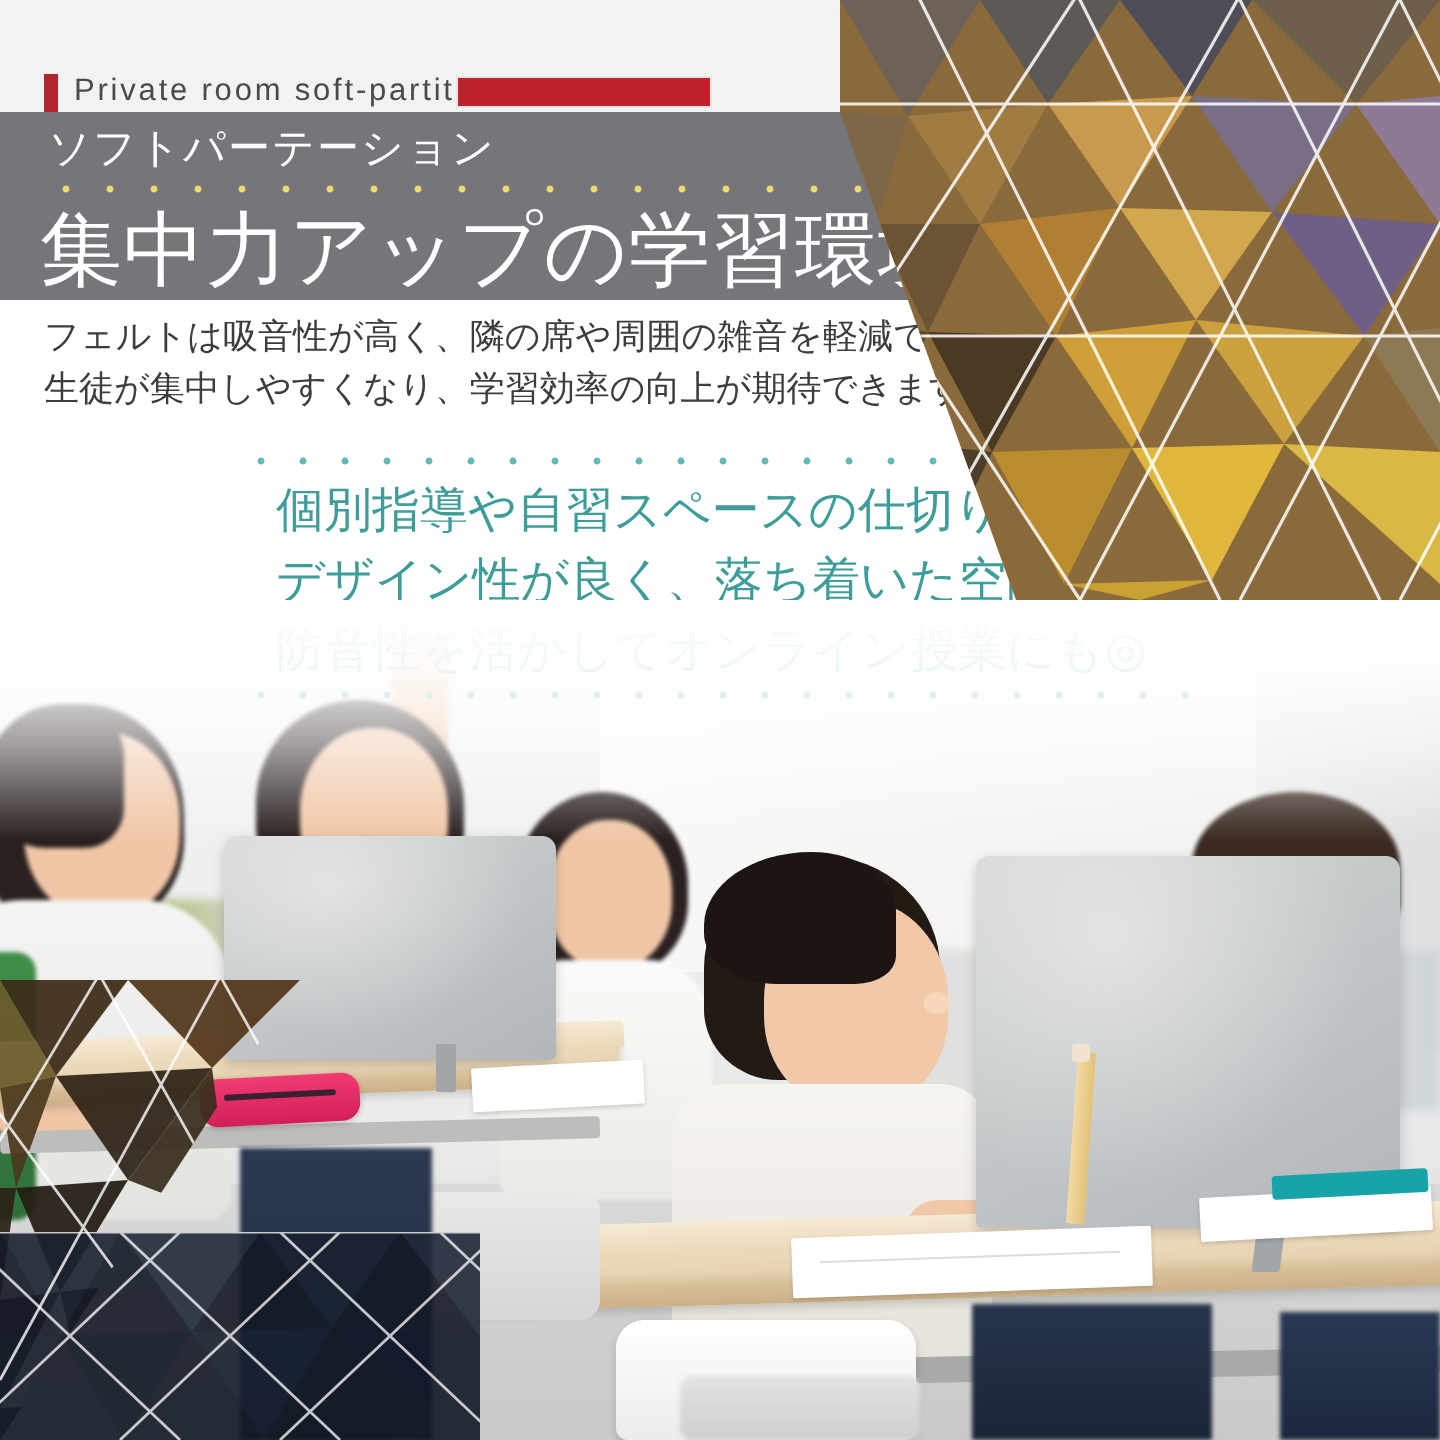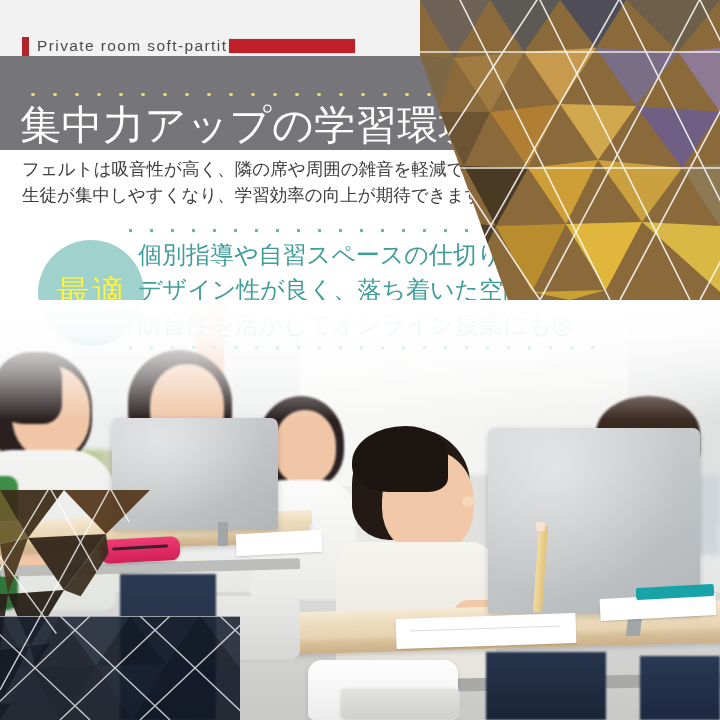--- a/index.html
+++ b/index.html
@@ -330,33 +330,31 @@
 
   <div class="eyebrow">
     <span class="eyebrow-tick"></span>
     <span class="eyebrow-text">Private room  soft-partition</span>
   </div>
   <div class="eyebrow-bar"></div>
 
   <div class="gray-band"></div>
   <div class="gray-band-fade"></div>
 
+  <div class="sub-jp">ソフトパーテーション</div>
   <div class="dot-row-y"></div>
   <div class="headline">集中力アップの学習環境を作る</div>
 
   <div class="lead">
     <div>フェルトは吸音性が高く、隣の席や周囲の雑音を軽減できます。</div>
     <div>生徒が集中しやすくなり、学習効率の向上が期待できます。</div>
   </div>
 
   <div class="dot-row-t dot-top"></div>
 
-  <div class="badge-circle">
-    <span class="badge-text">最適</span>
-  </div>
 
   <div class="feature-list">
     <div>個別指導や自習スペースの仕切りに</div>
     <div>デザイン性が良く、落ち着いた空間に</div>
     <div>防音性を活かしてオンライン授業にも◎</div>
   </div>
 
   <div class="dot-row-t dot-bot"></div>
 
 </div>

